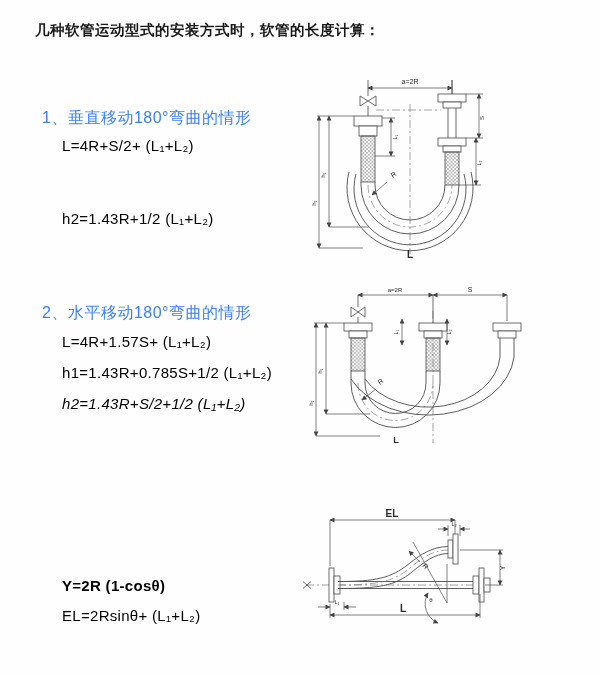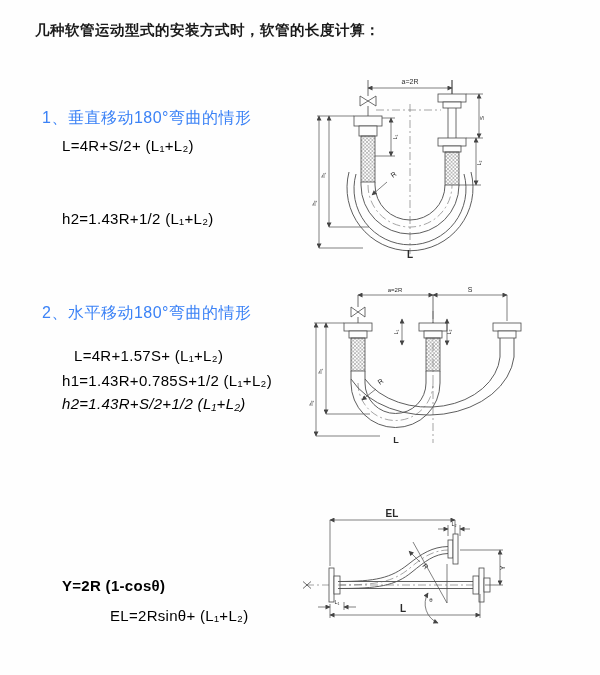--- a/index.html
+++ b/index.html
@@ -115,22 +115,22 @@
 
     <g>
       <text class="t7" x="80" y="108" transform="rotate(-38 80 108)">R</text>
       <line class="dim" x1="74" y1="112" x2="59" y2="125" marker-end="url(#arr)"></line>
     </g>
 
     <text class="t10" x="97" y="188" text-anchor="middle">L</text>
   </svg>
 
   <div class="sec-heading" style="left:42px;top:303px;">2、水平移动180°弯曲的情形</div>
-  <div class="formula" style="left:74px;top:333px;margin-top:14px;">L=4R+1.57S+ (L₁+L₂)</div>
-  <div class="formula" style="left:62px;top:372px;">h1=1.43R+0.785S+1/2 (L₁+L₂)</div>
+  <div class="formula" style="left:62px;top:333px;">L=4R+1.57S+ (L₁+L₂)</div>
+  <div class="formula" style="left:62px;top:364px;">h1=1.43R+0.785S+1/2 (L₁+L₂)</div>
   <div class="formula" style="left:62px;top:395px;font-style:italic;">h2=1.43R+S/2+1/2 (L₁+L₂)</div>
 
   <svg style="left:310px;top:283px;" width="225" height="172" viewBox="0 0 225 172">
     <line class="cl" x1="123" y1="28" x2="123" y2="160"></line>
 
     <g>
       <line class="dim" x1="48" y1="12" x2="123" y2="12" marker-start="url(#arr)" marker-end="url(#arr)"></line>
       <text class="t6" x="85" y="9" text-anchor="middle">a=2R</text>
     </g>
     <g>
@@ -192,21 +192,21 @@
     </g>
 
     <g>
       <text class="t7" x="70" y="102" transform="rotate(-38 70 102)">R</text>
       <line class="dim" x1="66" y1="106" x2="52" y2="117" marker-end="url(#arr)"></line>
     </g>
     <text class="t9" x="86" y="160" text-anchor="middle">L</text>
   </svg>
 
   <div class="formula" style="left:62px;top:577px;font-weight:bold;">Y=2R (1-cosθ)</div>
-  <div class="formula" style="left:62px;top:607px;margin-left:48px;">EL=2Rsinθ+ (L₁+L₂)</div>
+  <div class="formula" style="left:62px;top:607px;">EL=2Rsinθ+ (L₁+L₂)</div>
 
   <svg style="left:298px;top:506px;" width="300" height="142" viewBox="0 0 300 142">
 
     <line class="cl" x1="8" y1="79" x2="195" y2="79"></line>
     <g>
       <line class="ln" x1="5" y1="75.5" x2="13" y2="82.5"></line>
       <line class="ln" x1="5" y1="82.5" x2="13" y2="75.5"></line>
     </g>
 
     <g>

